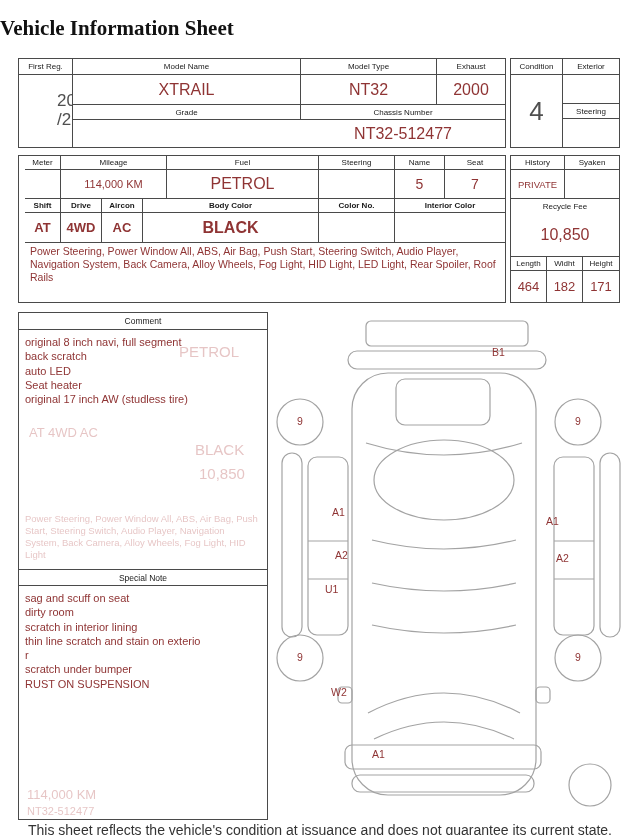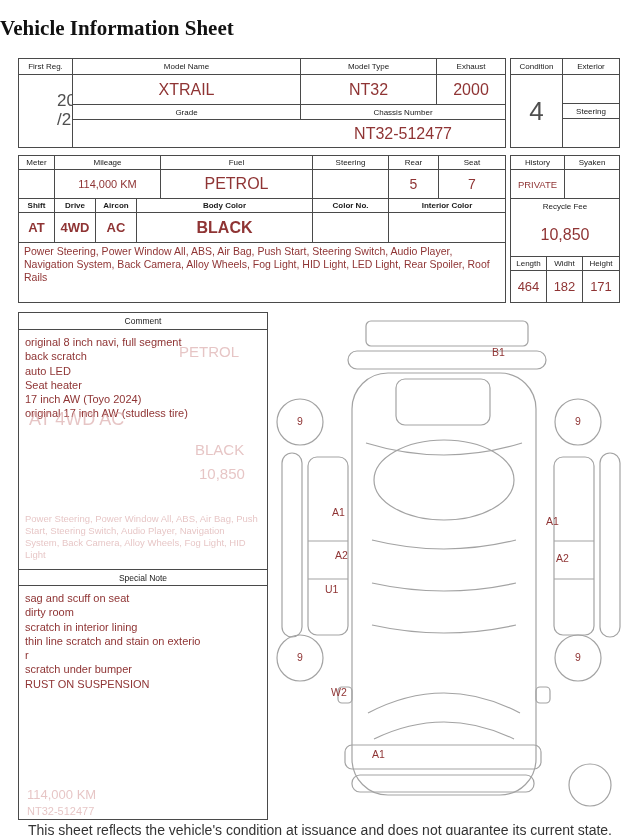--- a/index.html
+++ b/index.html
@@ -26,21 +26,21 @@
     border:1px solid #4a4a4a; display:grid;
     grid-template-columns:54px 228px 136px 1fr; grid-template-rows:16px 30px 15px 1fr; }
   .firstreg { font-size:17px; line-height:1.1;margin-left:34px; }
 
   .boxA { position:absolute; left:510px; top:58px; width:110px; height:90px;
     border:1px solid #4a4a4a; display:grid;
     grid-template-columns:52px 1fr; grid-template-rows:16px 29px 15px 1fr; }
   .cond { font-size:26px; }
 
   .tableB { position:absolute; left:18px; top:155px; width:488px; height:148px;
-    border:1px solid #4a4a4a; display:flex; flex-direction:column; }
+    border:1px solid #4a4a4a; display:flex; flex-direction:column;padding-left:6px; }
   .gB1 { display:grid; height:43px; grid-template-columns:36px 106px 152px 76px 50px 1fr; grid-template-rows:14px 1fr; }
   .gB2 { display:grid; height:44px; grid-template-columns:36px 41px 41px 176px 76px 1fr; grid-template-rows:14px 1fr;font-weight:bold; }
   .equipHdr { height:14px; }
   .equipTxt { flex:1; padding:2px 5px; font-size:10.5px; line-height:1.22; color:#8f3434; }
 
   .boxB { position:absolute; left:510px; top:155px; width:110px; height:148px;
     border:1px solid #4a4a4a; display:flex; flex-direction:column; }
   .gH { display:grid; height:43px; grid-template-columns:1fr 1fr; grid-template-rows:14px 1fr; }
   .rfH { height:14px; }
   .rfV { height:44px; font-size:16px; }
@@ -95,21 +95,21 @@
     <div class="c h bb" style="grid-area:3/2">Steering</div>
     <div class="c" style="grid-area:4/2"></div>
   </div>
 
   <div class="tableB">
     <div class="gB1">
       <div class="c h br bb" style="grid-area:1/1">Meter</div>
       <div class="c h br bb" style="grid-area:1/2">Mileage</div>
       <div class="c h br bb" style="grid-area:1/3">Fuel</div>
       <div class="c h br bb" style="grid-area:1/4">Steering</div>
-      <div class="c h br bb" style="grid-area:1/5">Rear</div>
+      <div class="c h br bb" style="grid-area:1/5">Name</div>
       <div class="c h bb" style="grid-area:1/6">Seat</div>
 
       <div class="c br bb" style="grid-area:2/1"></div>
       <div class="c val v11 br bb" style="grid-area:2/2">114,000 KM</div>
       <div class="c val v16 br bb" style="grid-area:2/3">PETROL</div>
       <div class="c br bb" style="grid-area:2/4"></div>
       <div class="c val v14 br bb" style="grid-area:2/5">5</div>
       <div class="c val v14 bb" style="grid-area:2/6">7</div>
     </div>
 
@@ -151,36 +151,35 @@
     </div>
   </div>
 
   <div class="panel">
     <div class="c h bb pHdr">Comment</div>
     <div class="pBody comment">
       <div>original 8 inch navi, full segment</div>
       <div>back scratch</div>
       <div>auto LED</div>
       <div>Seat heater</div>
-      <div>17 inch AW (Toyo 2024)</div>
       <div>original 17 inch AW (studless tire)</div>
     </div>
     <div class="c h bt bb pHdr">Special Note</div>
     <div class="pBody note">
       <div>sag and scuff on seat</div>
       <div>dirty room</div>
       <div>scratch in interior lining</div>
       <div>thin line scratch and stain on exterio</div>
       <div>r</div>
       <div>scratch under bumper</div>
       <div>RUST ON SUSPENSION</div>
     </div>
 
     <div class="ghost" style="left:160px;top:30px;font-size:15px">PETROL</div>
-    <div class="ghost" style="left:10px;top:96px;font-size:18px">AT    4WD    AC</div>
+    <div class="ghost" style="left:10px;top:112px;font-size:13px">AT    4WD    AC</div>
     <div class="ghost" style="left:176px;top:128px;font-size:15px">BLACK</div>
     <div class="ghost" style="left:180px;top:152px;font-size:15px">10,850</div>
     <div class="ghost block" style="left:6px;top:200px;width:236px;font-size:9.5px;line-height:1.25">Power Steering, Power Window All, ABS, Air Bag, Push Start, Steering Switch, Audio Player, Navigation System, Back Camera, Alloy Wheels, Fog Light, HID Light</div>
     <div class="ghost" style="left:8px;top:474px;font-size:13px">114,000 KM</div>
     <div class="ghost" style="left:8px;top:492px;font-size:11px">NT32-512477</div>
   </div>
 
   <div class="diagram">
     <svg width="358" height="505" viewBox="0 0 358 505">
       <g stroke="#a3a3a3" fill="none" stroke-width="1.2">

